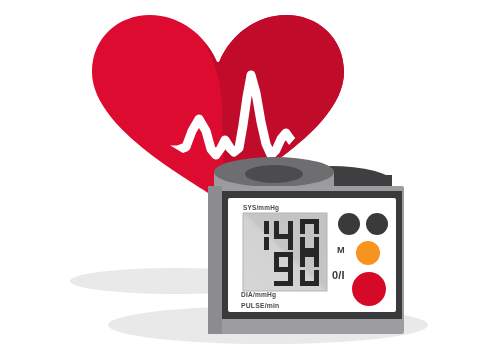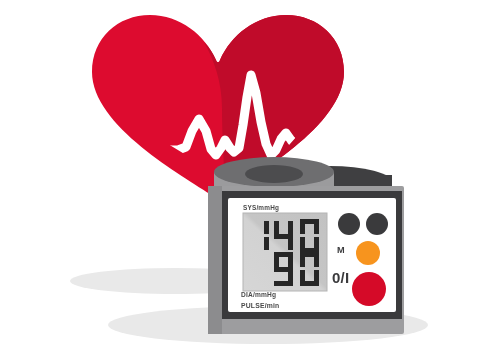--- a/index.html
+++ b/index.html
@@ -31,21 +31,21 @@
     font-family: "Liberation Sans", sans-serif;
     font-weight: 700;
     letter-spacing: 0.2px;
     white-space: nowrap;
     line-height: 1;
   }
   #label-sys   { left: 243px; top: 204.5px; font-size: 6.4px; }
   #label-dia   { left: 241px; top: 292px;   font-size: 6.6px; }
   #label-pulse { left: 241px; top: 303px;   font-size: 6.8px; }
   #label-m     { left: 337px; top: 246px;   font-size: 9.2px; color: #3b3b3d; font-weight: 700; }
-  #label-onoff { left: 332px; top: 270px;   font-size: 15px; color: #3b3b3d; font-weight: 700; }
+  #label-onoff { left: 332px; top: 270px;   font-size: 11px; color: #3b3b3d; font-weight: 700; }
   .seg-digit-wrap {
     position: absolute;
   }
   #reading-sys { left: 248px; top: 219px; }
   #reading-dia { left: 248px; top: 252px; }
 </style>
 </head>
 <body>
 
 <div id="scene">

